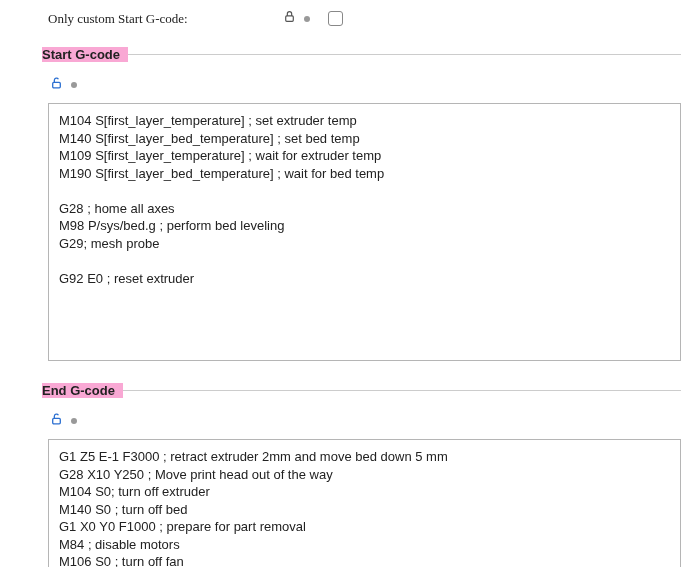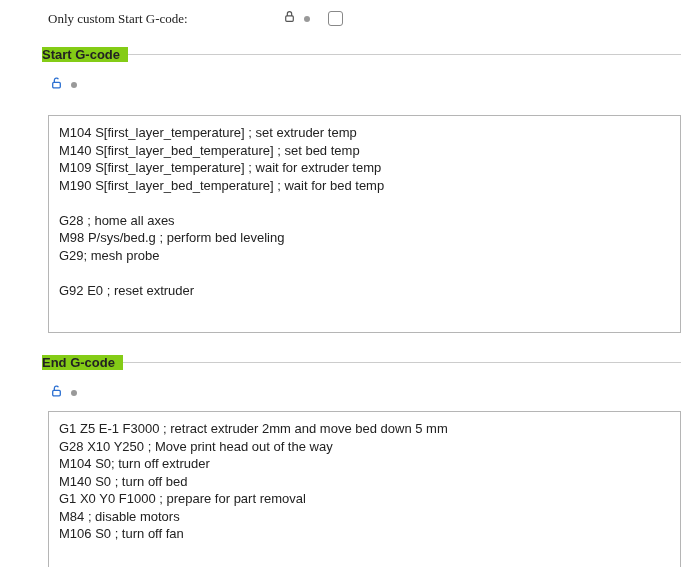--- a/index.html
+++ b/index.html
@@ -56,21 +56,21 @@
     .fieldset {
       border: none;
       border-top: 1px solid #ccc;
       padding: 10px 0 0 0;
     }
     .legend {
       font-size: 13px;
       font-weight: 600;
       padding-right: 8px;
       margin-left: -2px;
-      background: #84cc16;
+      background: #f9a8d4;
     }
     .field-icons {
       display: flex;
       align-items: center;
       gap: 8px;
       padding: 4px 0 10px 6px;
     }
     .unlock-icon {
       width: 13px;
       height: 14px;
@@ -81,22 +81,21 @@
       padding: 8px 10px;
       font-family: "Segoe UI", Tahoma, sans-serif;
       font-size: 13px;
       line-height: 1.35;
       white-space: pre-wrap;
       min-height: 100px;
       margin-left: 4px;
       overflow: auto;
     }
     .code-area.start {
-      height: 218px;
-      margin-top: 12px;
+      height: 258px;
     }
     .code-area.end {
       height: 165px;
     }
   </style>
 </head>
 <body>
 
 <div class="top-row">
   <span class="top-row-label">Only custom Start G-code:</span>

